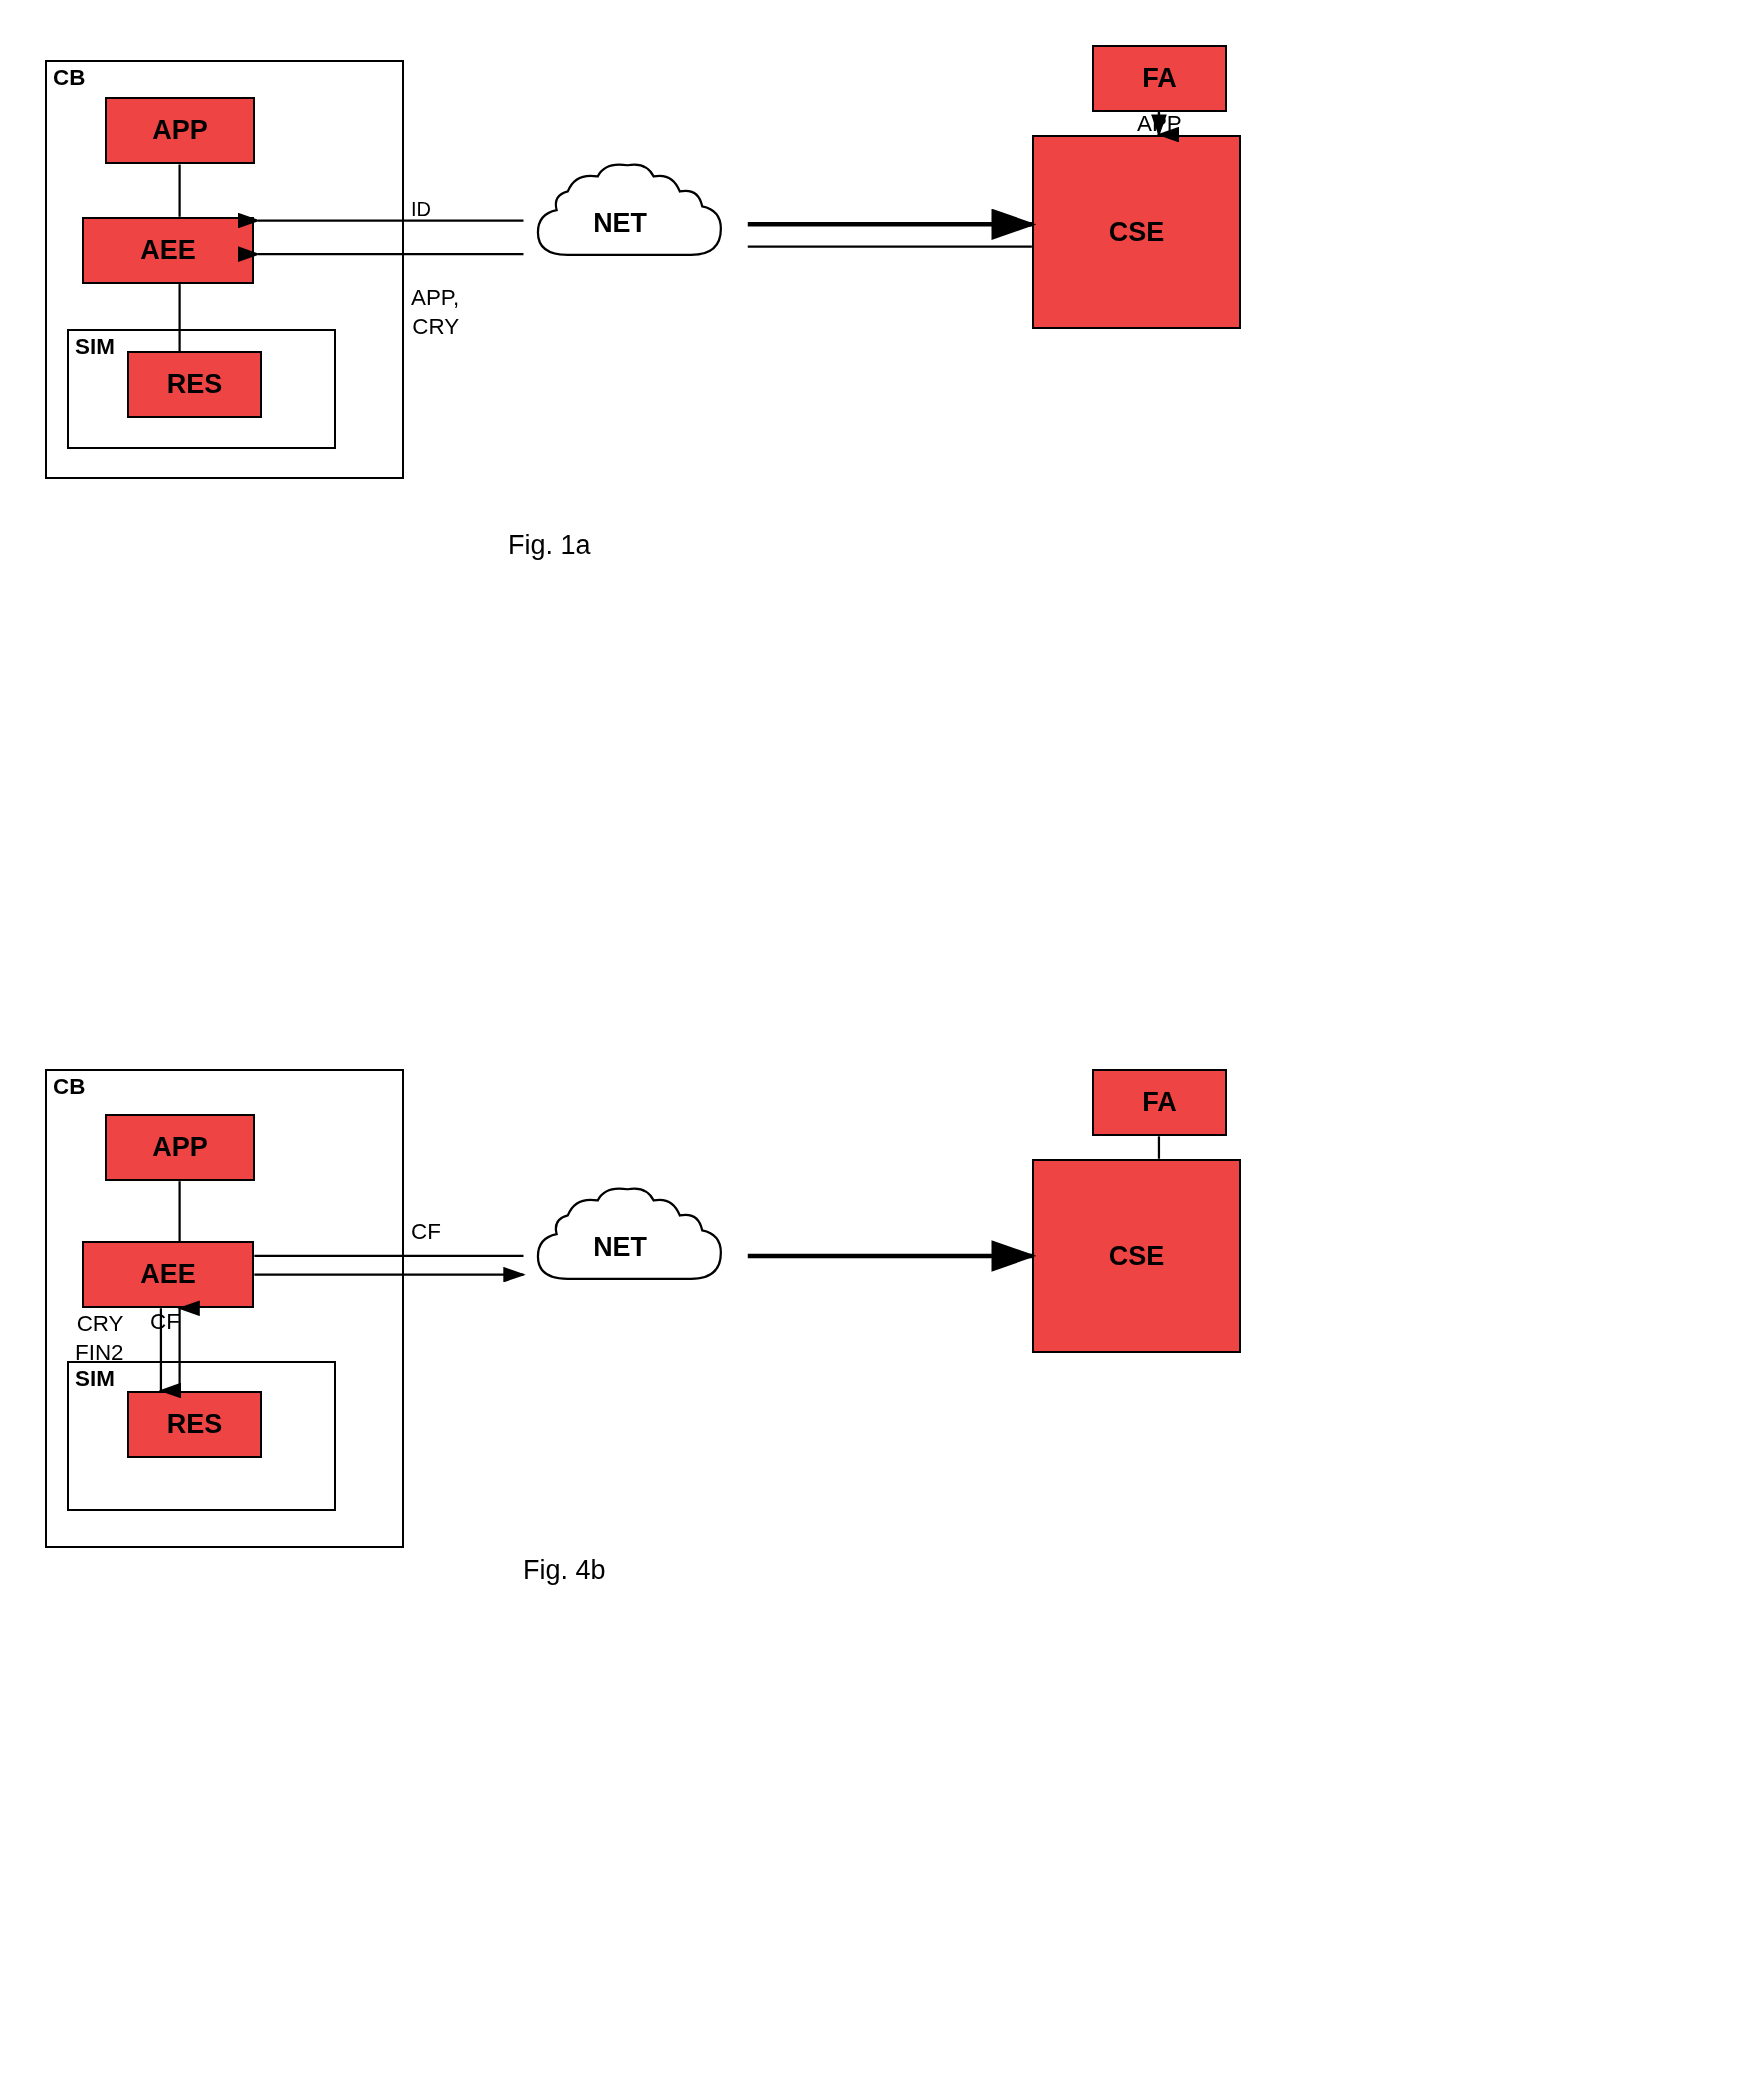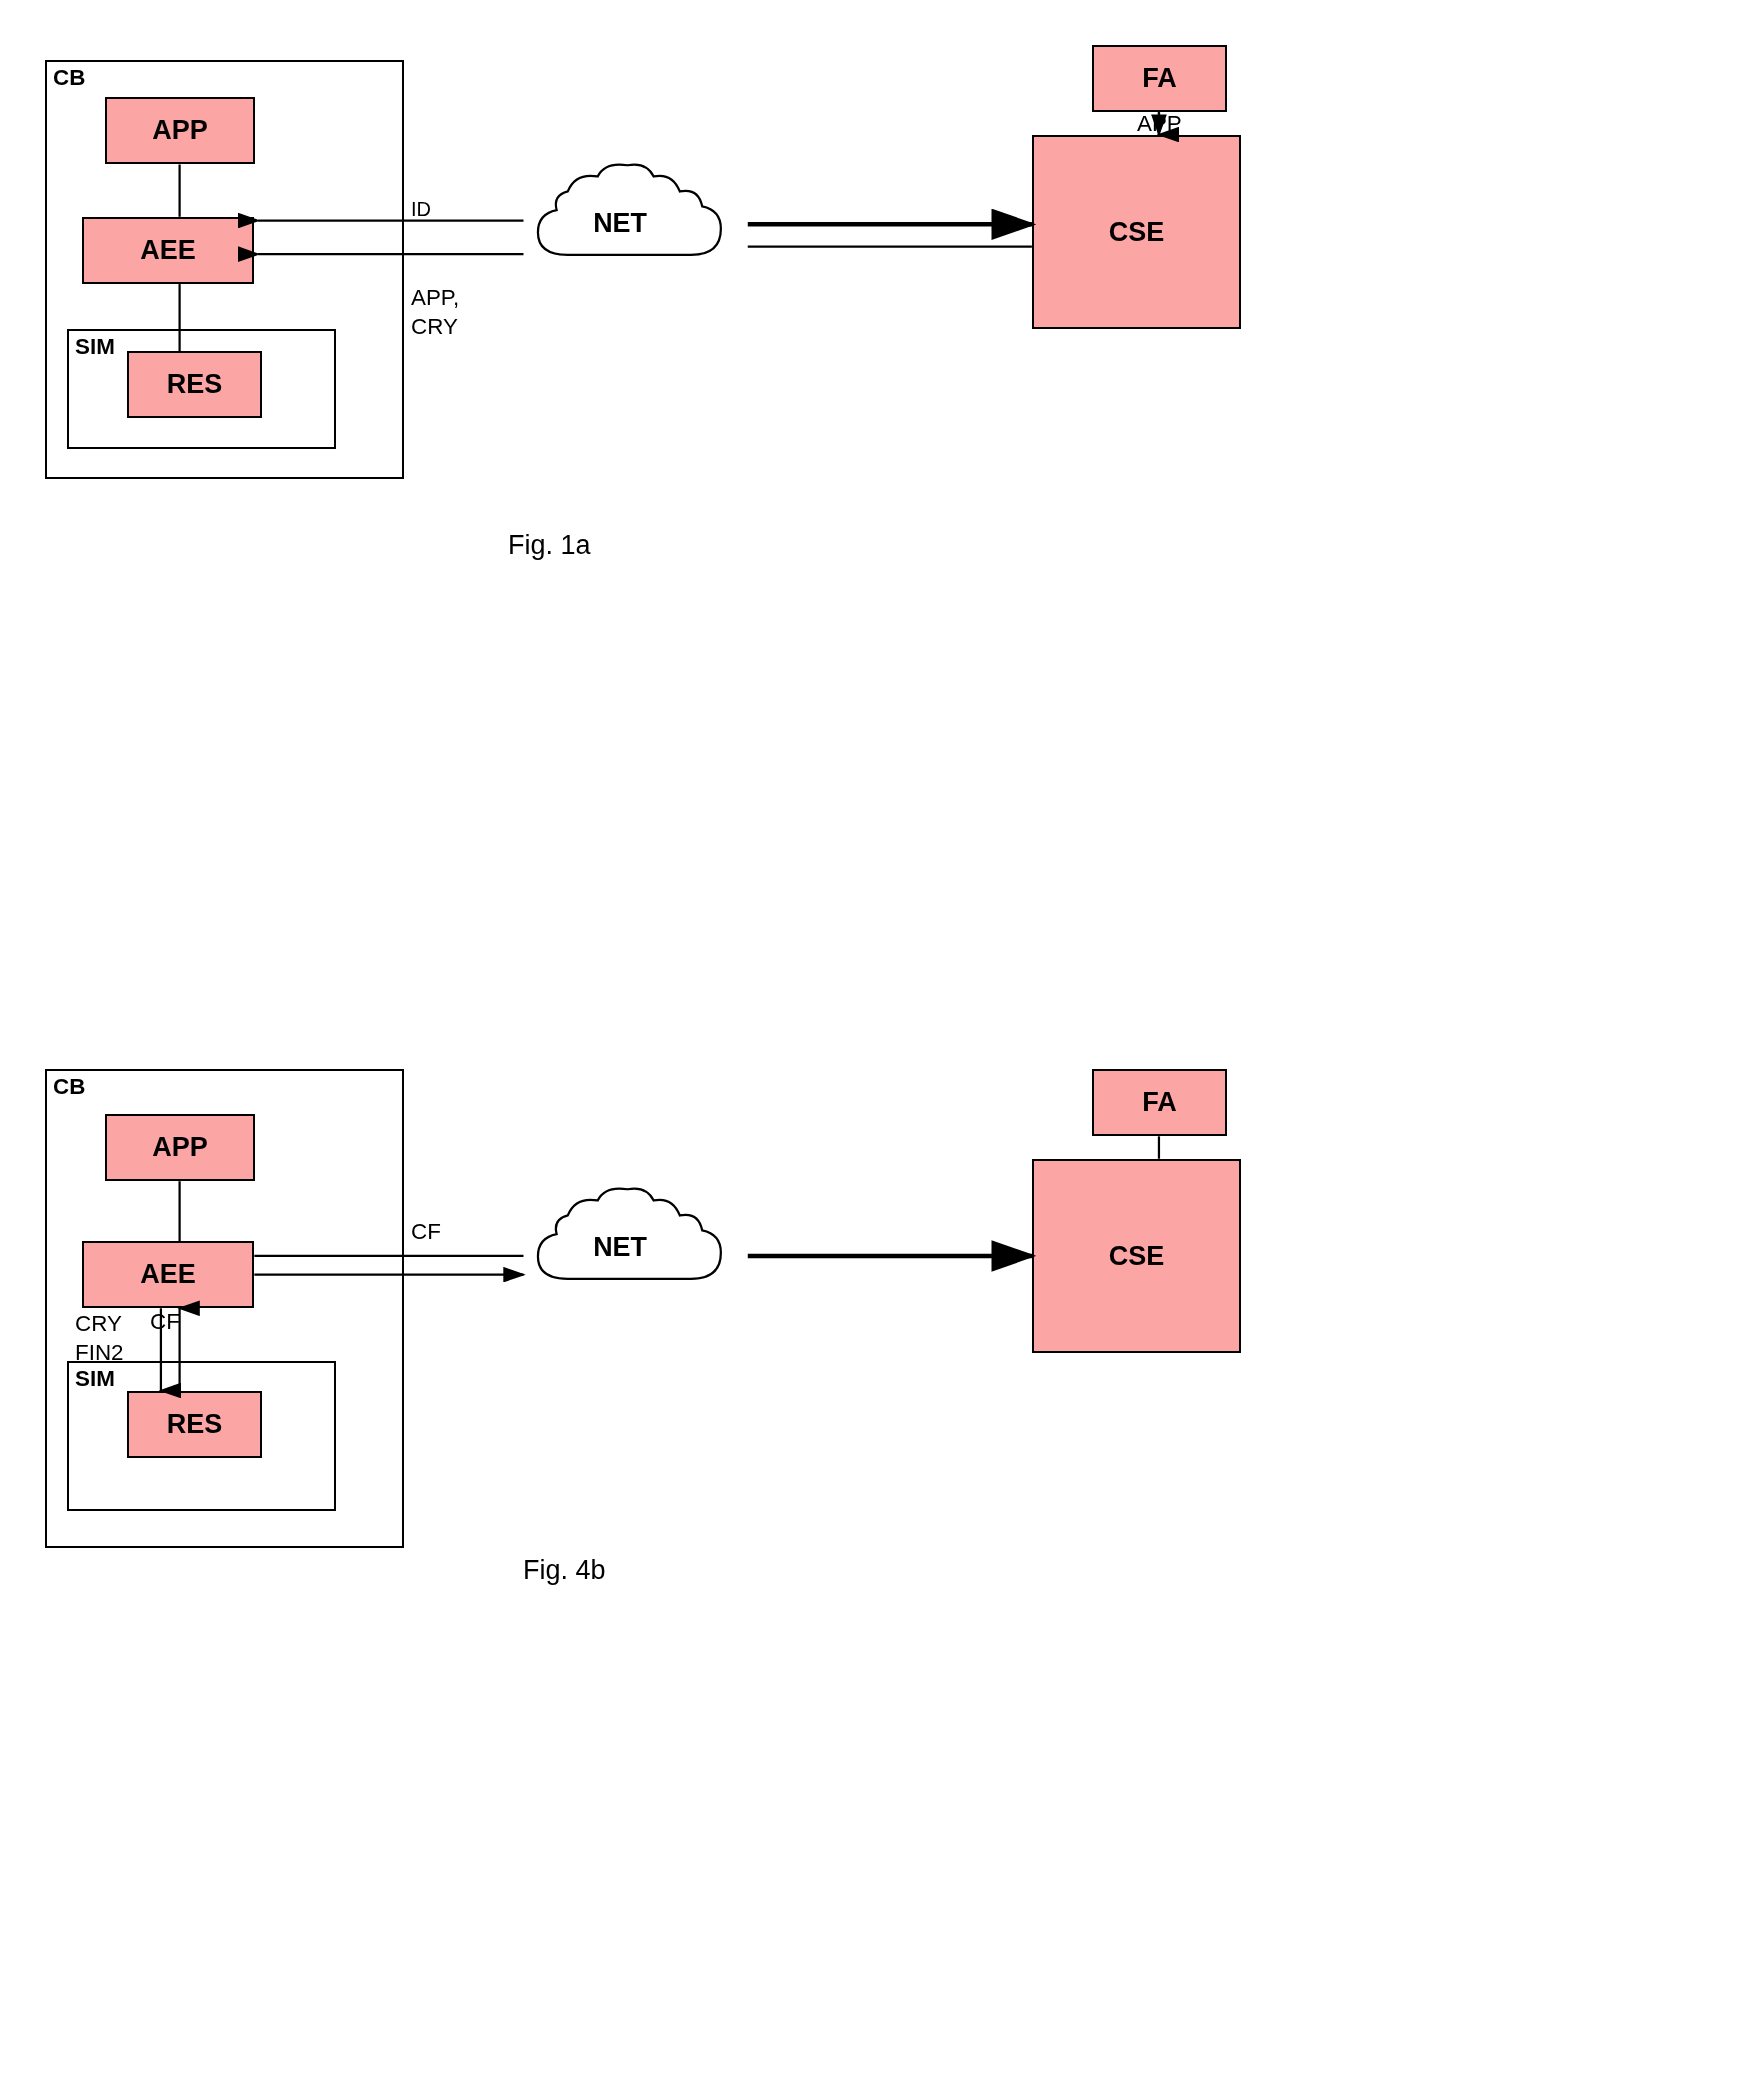--- a/index.html
+++ b/index.html
@@ -9,27 +9,28 @@
       height: 2097px;
       font-family: Arial, sans-serif;
       position: relative;
       overflow: hidden;
     }
 
     .diagram-container {
       position: absolute;
       width: 100%;
       height: 100%;
+      text-align: right;
     }
 
     
     .box {
       position: absolute;
       border: 2.2px solid #000;
-      background: #fca5a5;
+      background: #ef4444;
       display: flex;
       align-items: center;
       justify-content: center;
       font-size: 27px;
       font-weight: bold;
     }
 
     .box-label {
       position: absolute;
       font-size: 24px;

